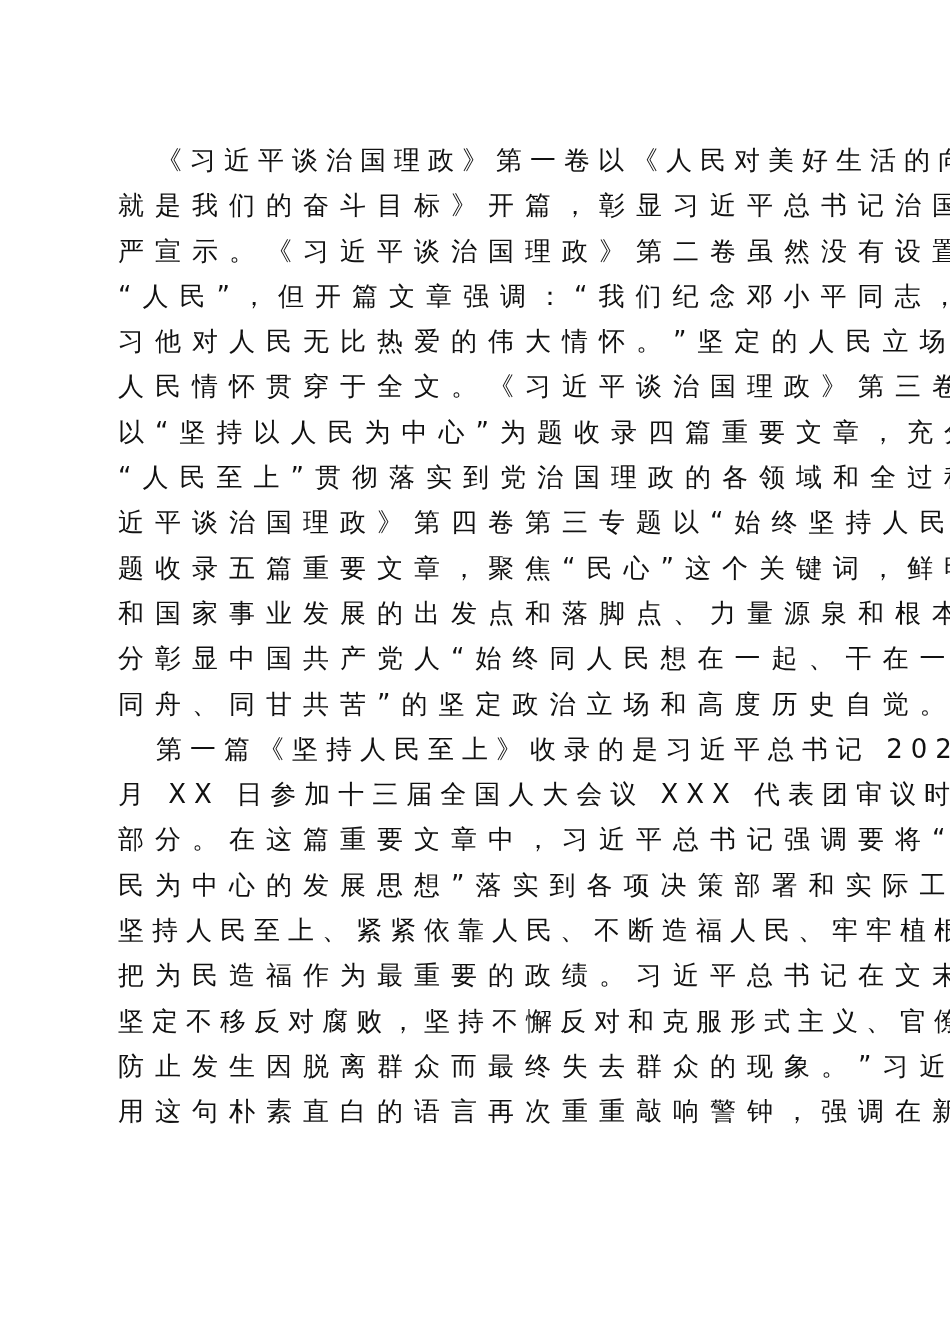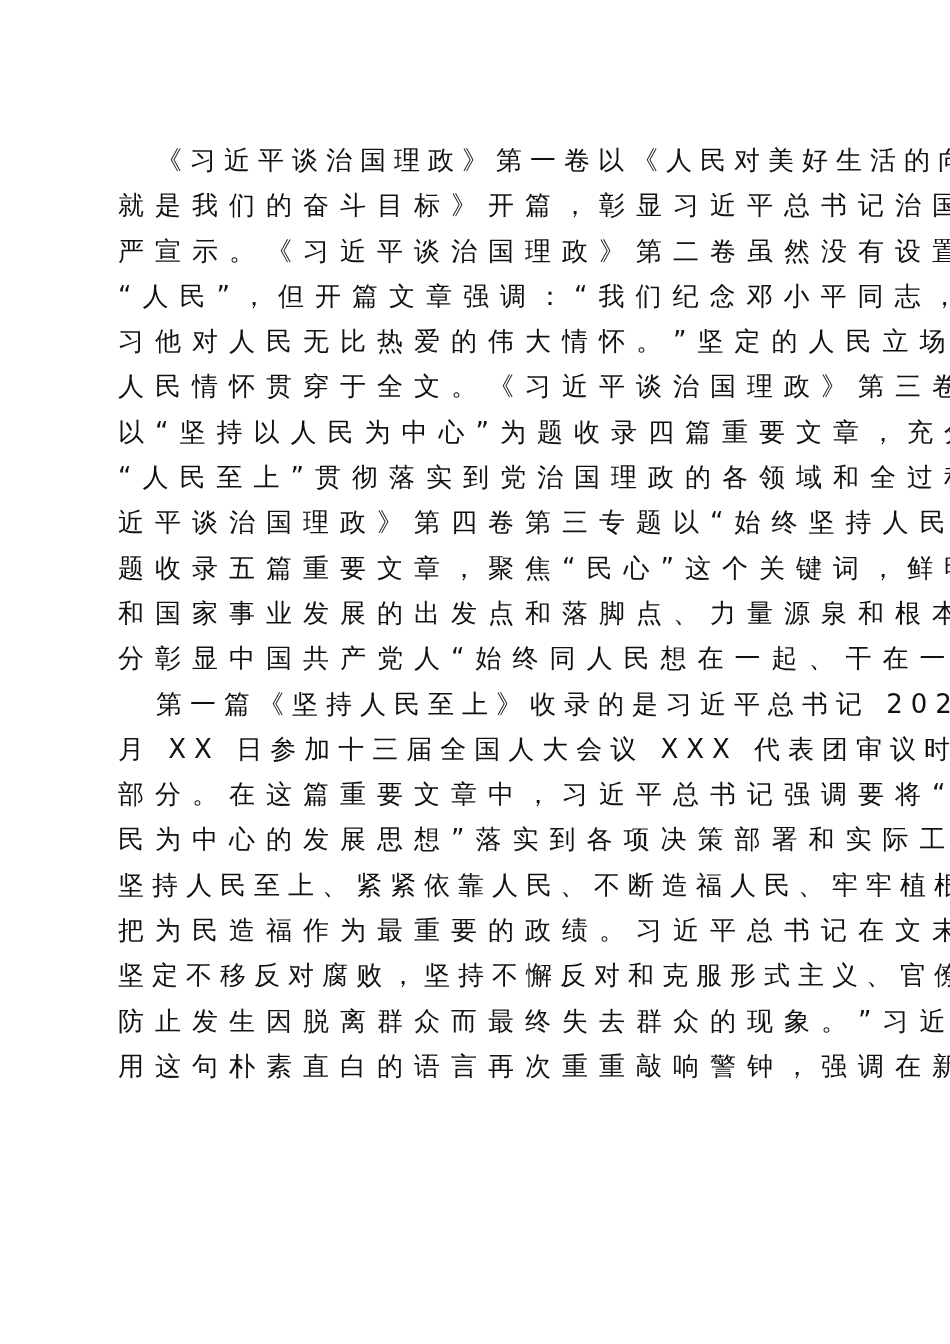--- a/index.html
+++ b/index.html
@@ -34,20 +34,21 @@
     <span class="line">严宣示。《习近平谈治国理政》第二卷虽然没有设置专章论述</span>
     <span class="line">“人民”，但开篇文章强调：“我们纪念邓小平同志，就要学</span>
     <span class="line">习他对人民无比热爱的伟大情怀。”坚定的人民立场和厚重的</span>
     <span class="line">人民情怀贯穿于全文。《习近平谈治国理政》第三卷第四专题</span>
     <span class="line">以“坚持以人民为中心”为题收录四篇重要文章，充分说明</span>
     <span class="line">“人民至上”贯彻落实到党治国理政的各领域和全过程。《习</span>
     <span class="line">近平谈治国理政》第四卷第三专题以“始终坚持人民至上”为</span>
     <span class="line">题收录五篇重要文章，聚焦“民心”这个关键词，鲜明揭示党</span>
     <span class="line">和国家事业发展的出发点和落脚点、力量源泉和根本动力，充</span>
     <span class="line">分彰显中国共产党人“始终同人民想在一起、干在一起，风雨</span>
+    <span class="line">同舟、同甘共苦”的坚定政治立场和高度历史自觉。</span>
   </div>
   <div class="para">
     <span class="line indent tight">第一篇《坚持人民至上》收录的是习近平总书记 2020 年 5</span>
     <span class="line tight">月 XX 日参加十三届全国人大会议 XXX 代表团审议时讲话的主要</span>
     <span class="line">部分。在这篇重要文章中，习近平总书记强调要将“坚持以人</span>
     <span class="line">民为中心的发展思想”落实到各项决策部署和实际工作之中，</span>
     <span class="line tight">坚持人民至上、紧紧依靠人民、不断造福人民、牢牢植根人民，</span>
     <span class="line">把为民造福作为最重要的政绩。习近平总书记在文末强调“要</span>
     <span class="line tight">坚定不移反对腐败，坚持不懈反对和克服形式主义、官僚主义，</span>
     <span class="line">防止发生因脱离群众而最终失去群众的现象。”习近平总书记</span>

